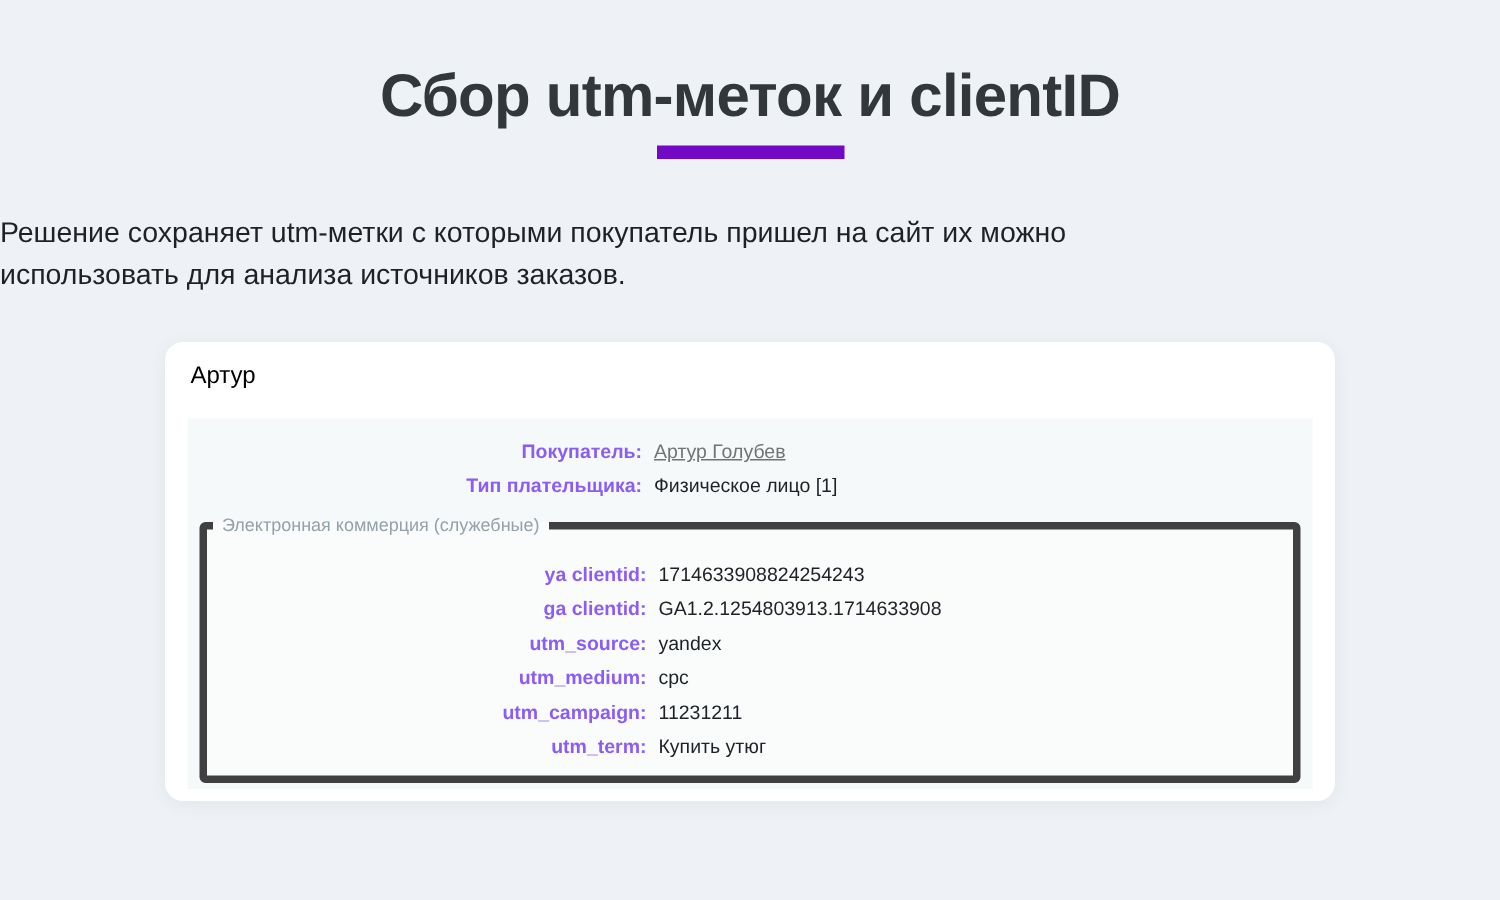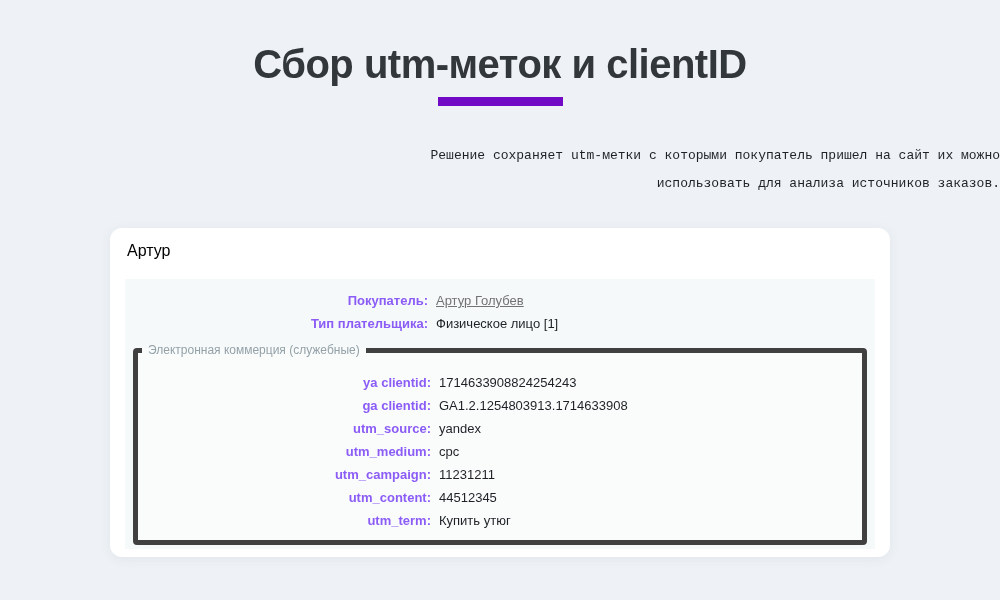--- a/index.html
+++ b/index.html
@@ -20,25 +20,24 @@
     color: #32373c;
     letter-spacing: -0.5px;
   }
   .accent-bar {
     width: 125px; height: 9px;
     margin: 11px auto 0 auto;
     background: #7109c5;
   }
   .page-desc {
     margin-top: 36px;
-    text-align: right;
-    font-size: 13px;
+    text-align: left;
+    font-size: 19px;
     line-height: 28px;
     color: #1e2226;
-    font-family: Liberation Mono, monospace;
   }
 
   .card {
     width: 780px;
     margin: 30px auto 0 auto;
     background: #ffffff;
     border-radius: 12px;
     box-shadow: 0 2px 12px rgba(60,70,85,0.07);
     padding: 12px 15px 8px 15px;
   }
@@ -165,24 +164,20 @@
               </div>
               <div class="row">
                 <span class="label">utm_medium:</span>
                 <span class="value">cpc</span>
               </div>
               <div class="row">
                 <span class="label">utm_campaign:</span>
                 <span class="value">11231211</span>
               </div>
               <div class="row">
-                <span class="label">utm_content:</span>
-                <span class="value">44512345</span>
-              </div>
-              <div class="row">
                 <span class="label">utm_term:</span>
                 <span class="value">Купить утюг</span>
               </div>
             </div>
         </fieldset>
       </div>
     </div>
   </div>
 
 </div>

